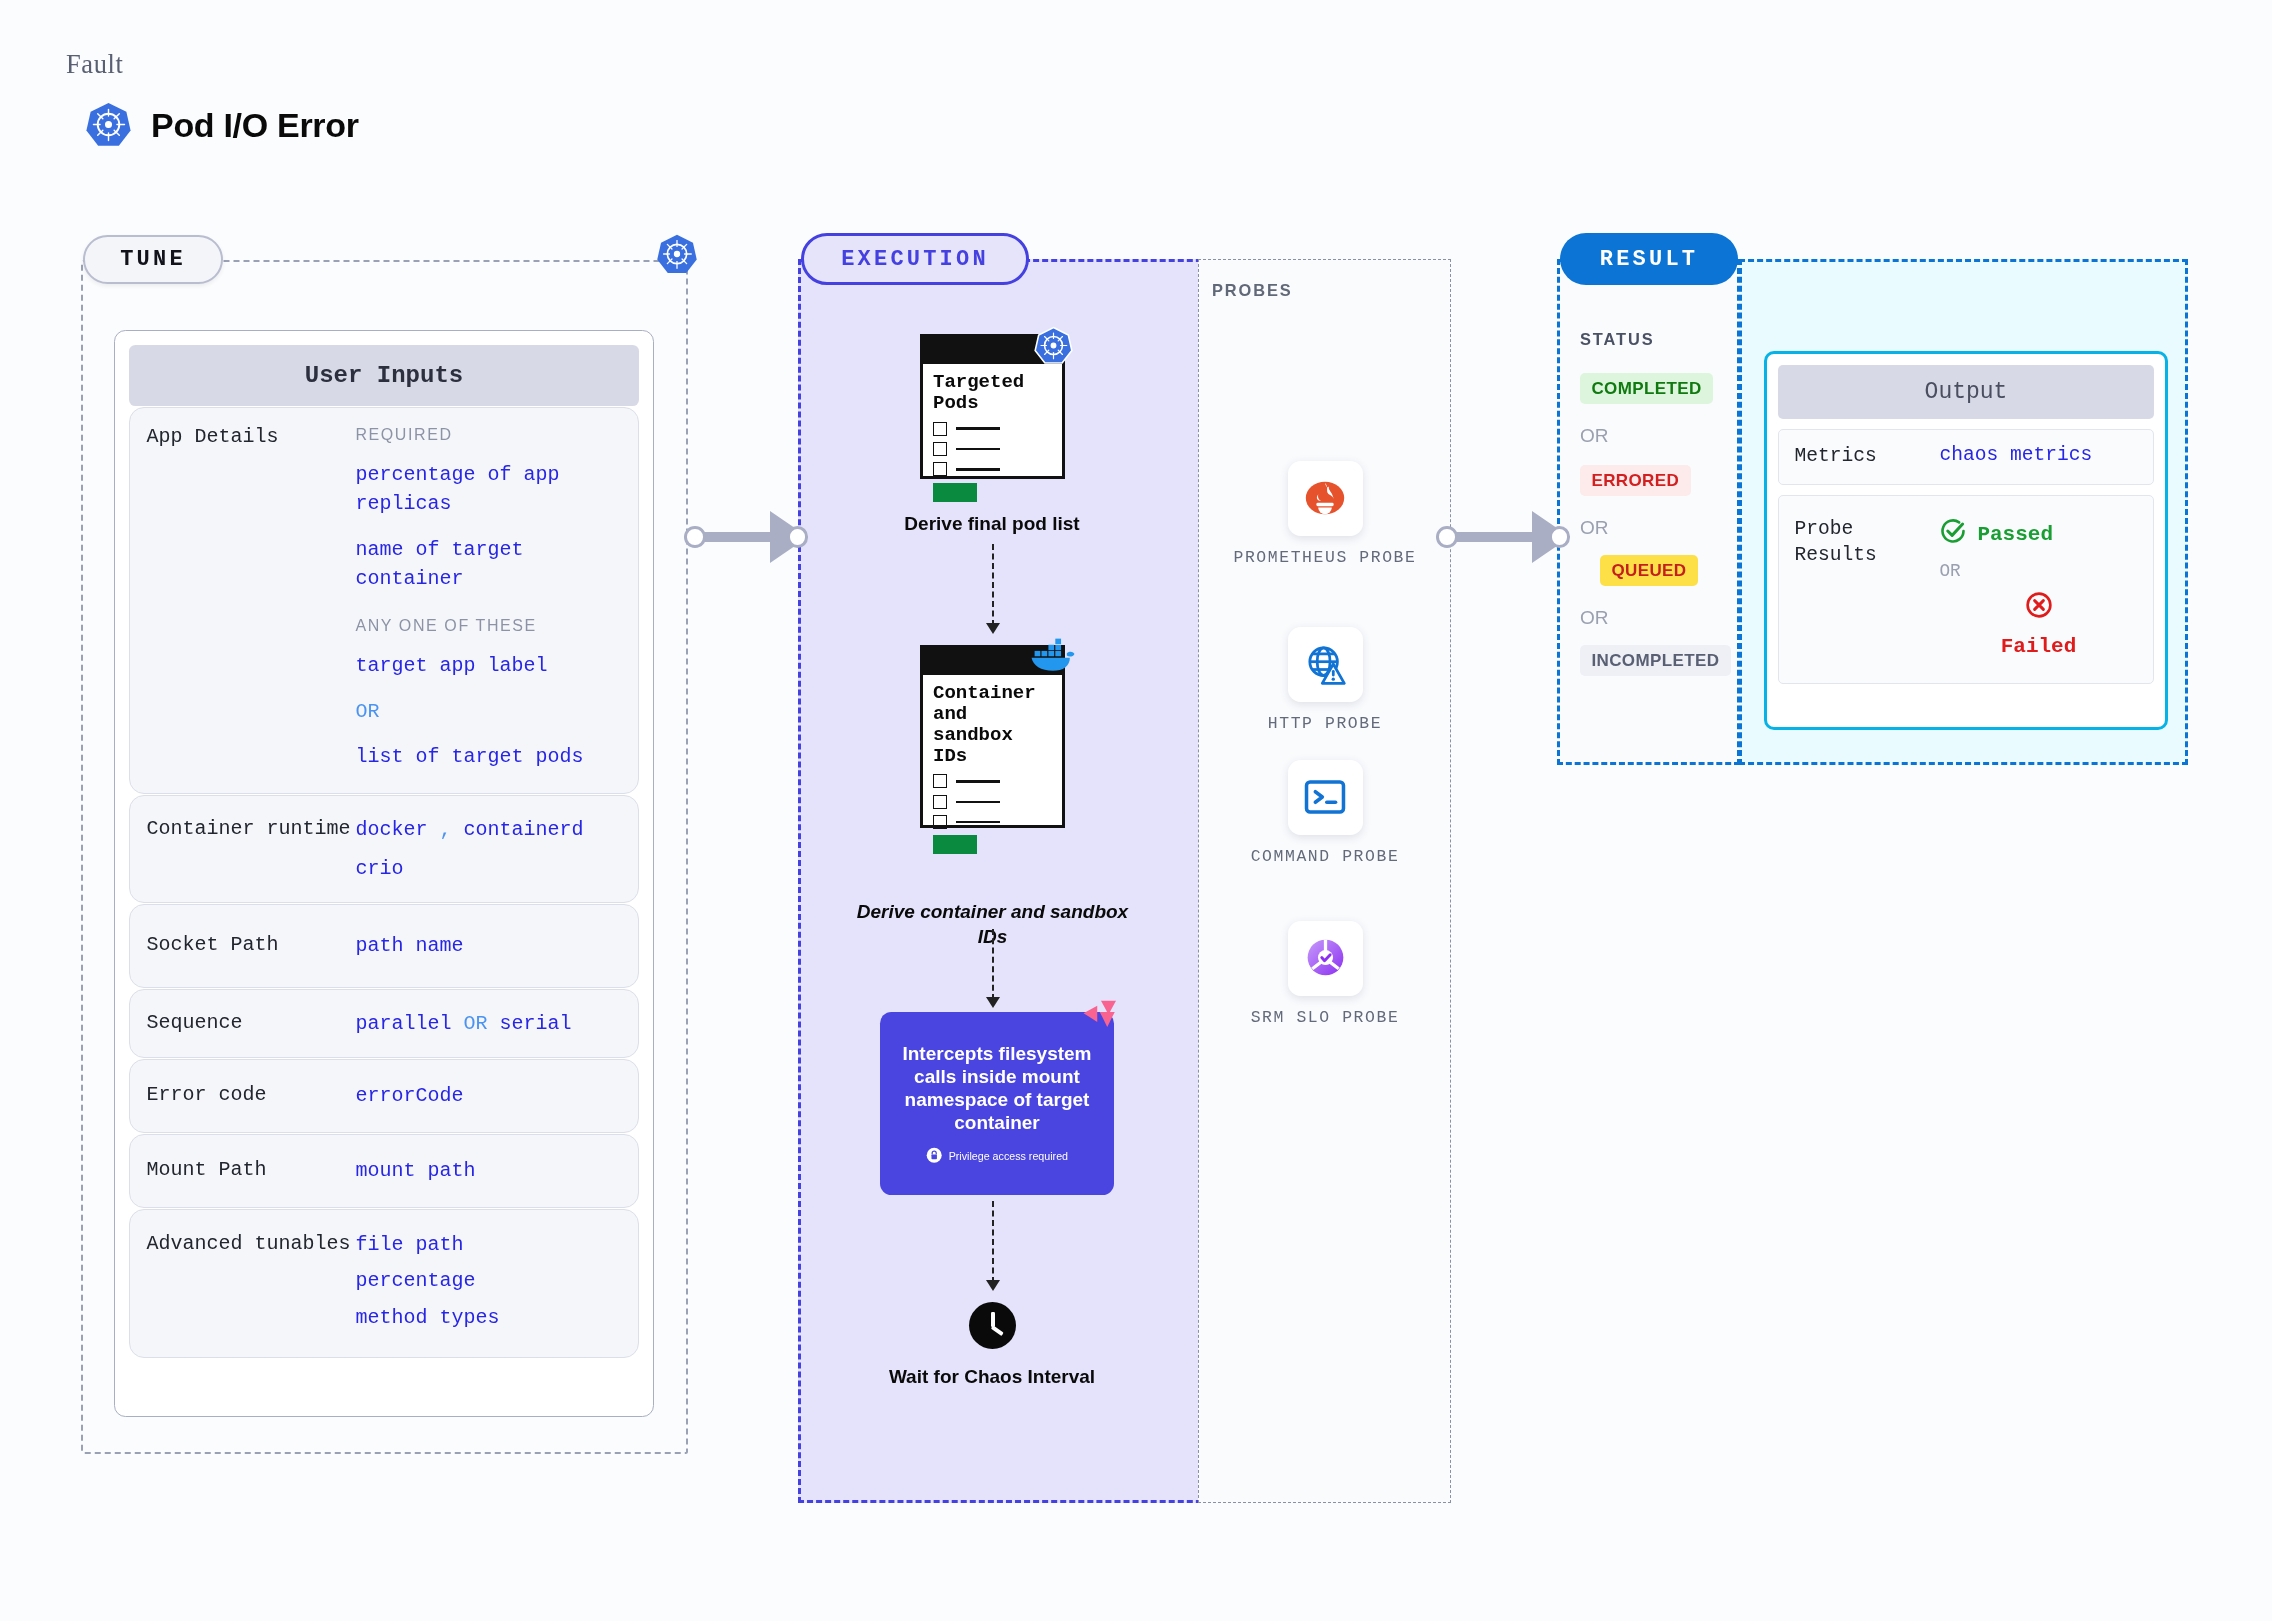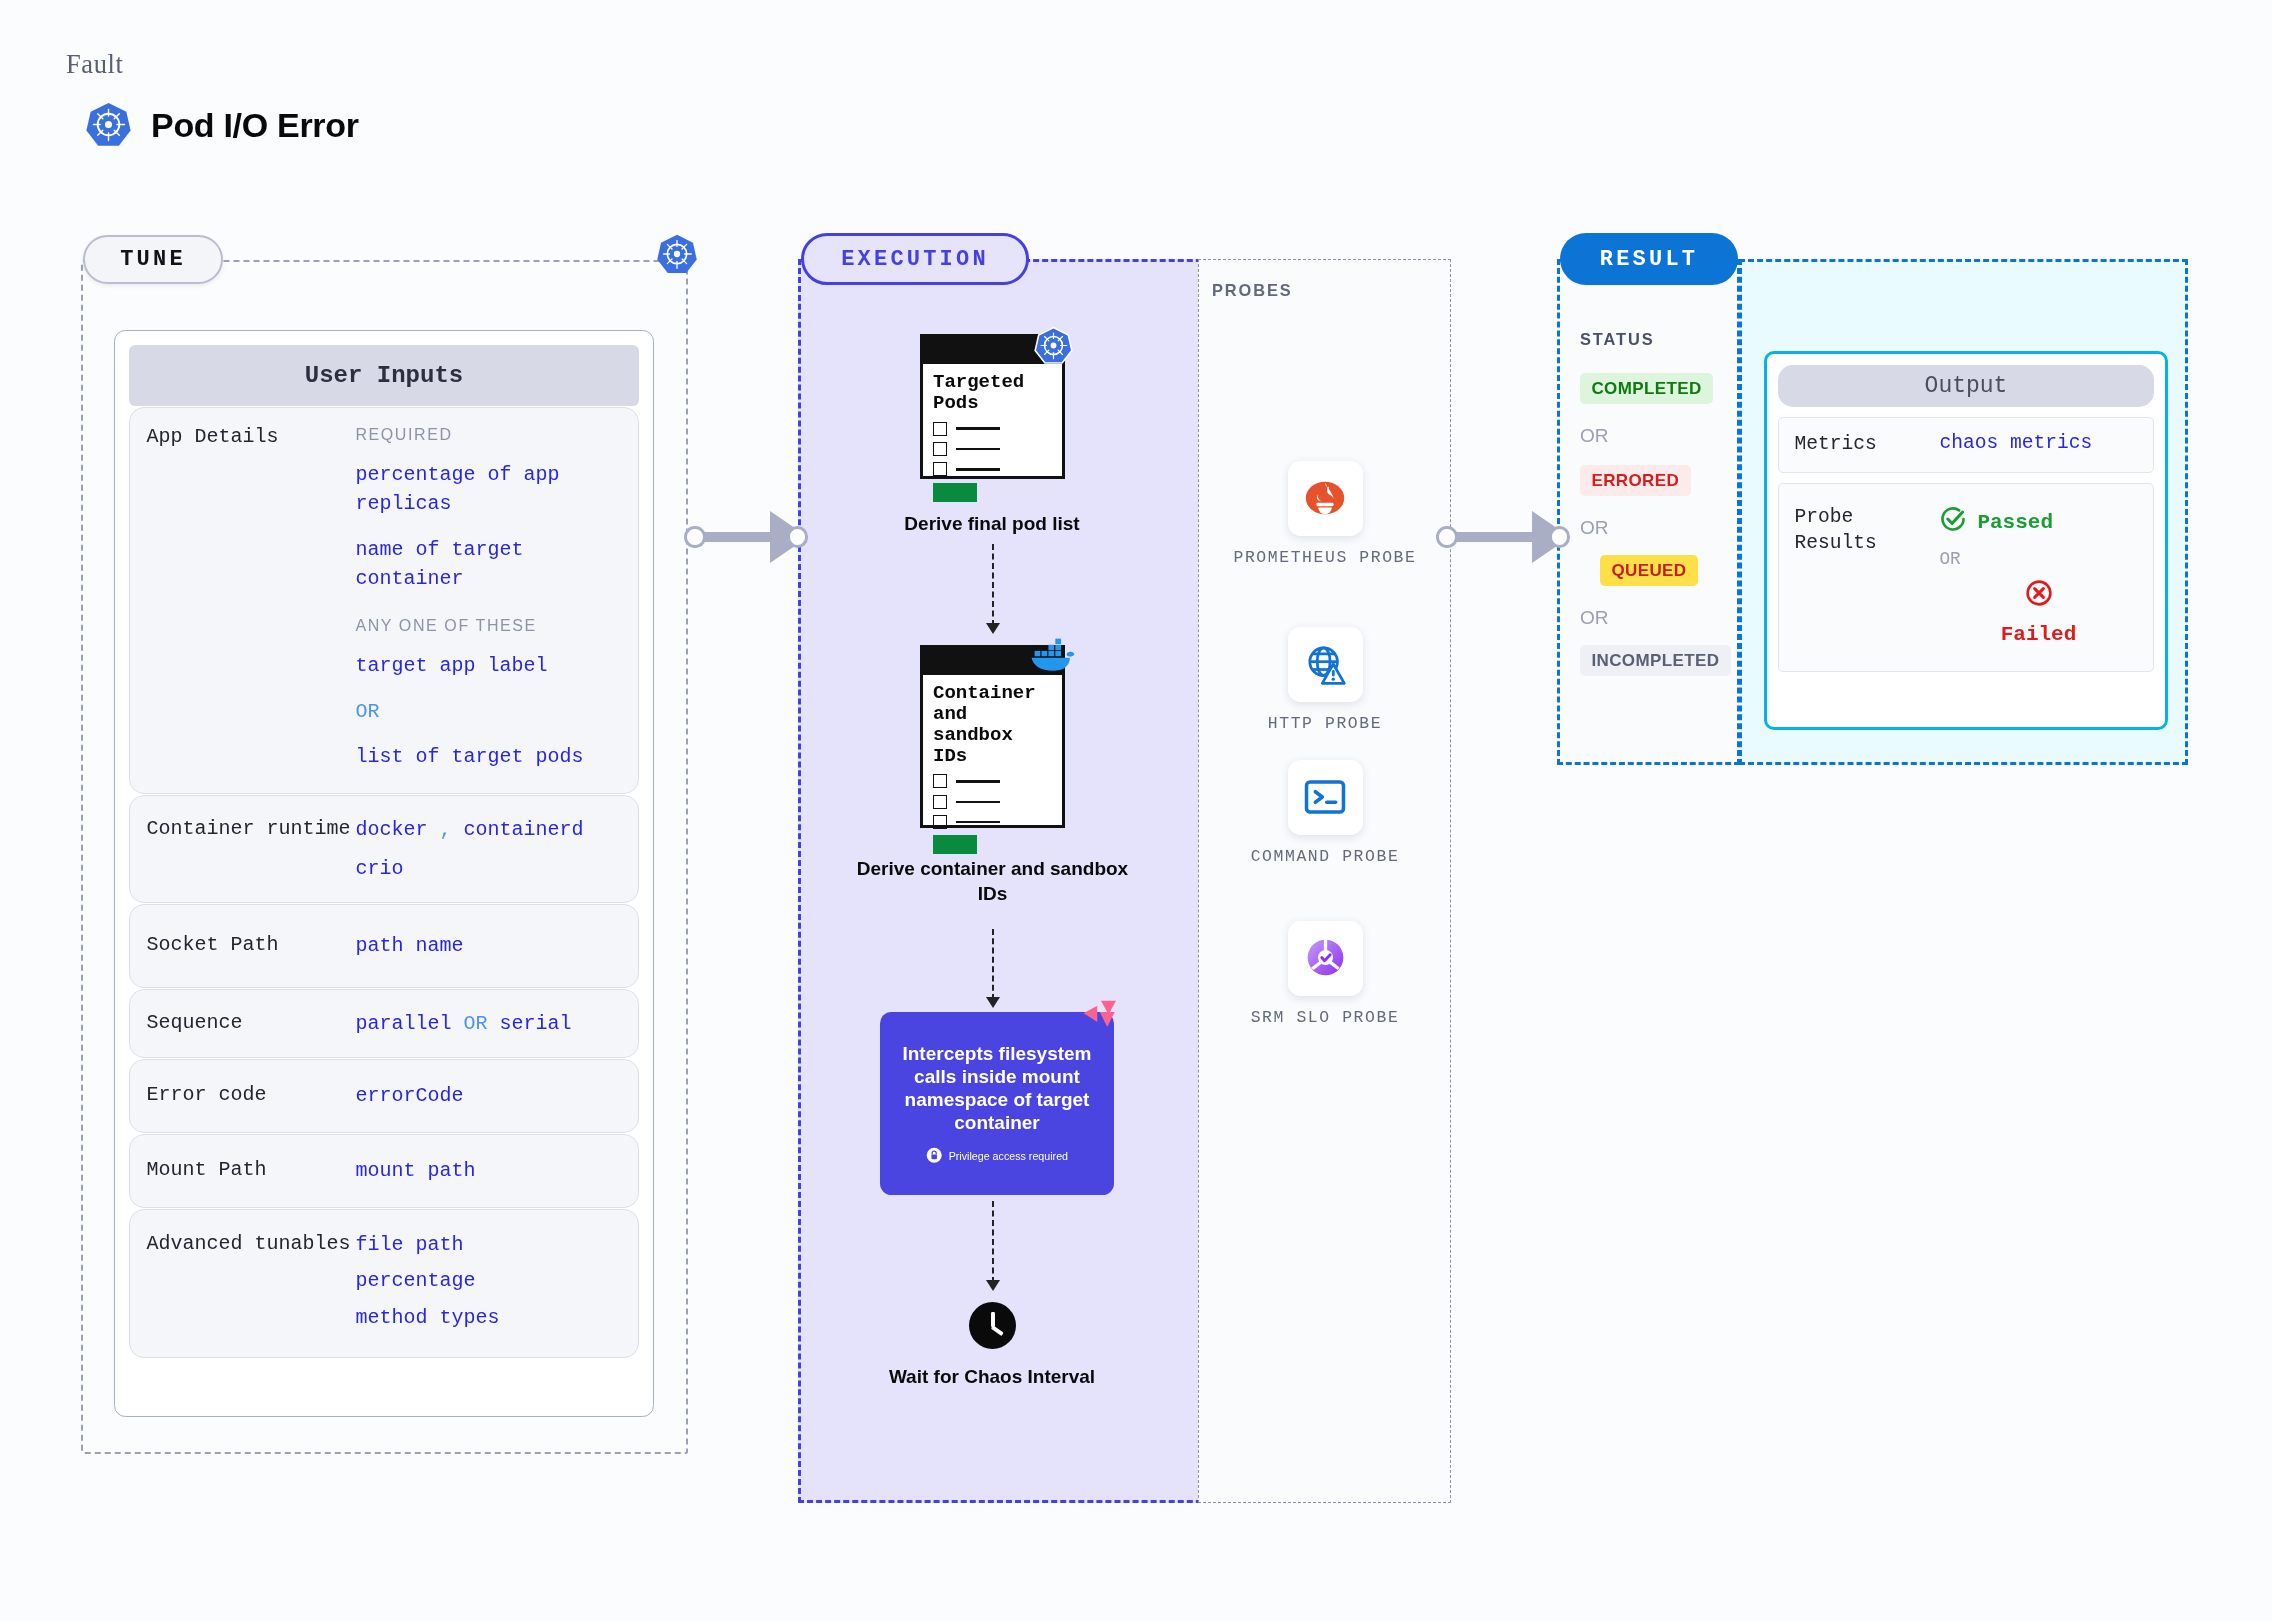--- a/index.html
+++ b/index.html
@@ -170,21 +170,21 @@
   .status-or {
     position: absolute; left: 1580px; font-size: 19px; color: #9aa0b0;
     font-family: "Liberation Sans", sans-serif;
   }
 
   #output-card {
     position: absolute; left: 1764px; top: 351px; width: 404px; height: 379px;
     background: #fff; border: 3.8px solid #06b2e6; border-radius: 10px; padding: 11.4px;
   }
   #output-header {
-    height: 42px; background: #d8d9e6; border-radius: 15px;
+    height: 54px; background: #d8d9e6; border-radius: 5px;
     display: flex; align-items: center; justify-content: center;
     font-family: "Liberation Mono", monospace; font-size: 23px; color: #4a4f60;
   }
   .out-row {
     margin-top: 10px; background: #fafbfd; border: 1.3px solid #e2e5ed;
     border-radius: 5px; padding: 14px 15px; display: flex;
   }
   .out-label {
     font-family: "Liberation Mono", monospace; font-size: 19.6px; color: #23262f;
     width: 145px; flex: 0 0 145px; line-height: 1.3;
@@ -395,21 +395,21 @@
         <rect x="66" y="36" width="15" height="14"></rect>
           <rect x="48" y="20" width="15" height="14"></rect>
         <rect x="66" y="20" width="15" height="14"></rect>
           <rect x="66" y="4" width="15" height="14"></rect>
         <rect x="12" y="36" width="15" height="14"></rect>
         <path d="M4 54 h100 c0 22 -18 34 -44 34 C28 88 8 74 4 54 Z"></path>
         <path d="M96 42 c10 -8 18 -2 20 2 c-4 8 -14 8 -20 4 Z"></path>
       </g>
     </svg>
   </div>
-  <div class="node-caption" style="left:847px; top:857px; width:291px;">Derive container and sandbox IDs</div>
+  <div class="node-caption" style="left:847px; top:900px; width:291px;font-style:italic;">Derive container and sandbox IDs</div>
 
   <div class="vconn" style="left:992px; top:929px; height:71px;"></div>
   <div class="vconn-head" style="left:986px; top:997px;"></div>
 
   <div id="intercept-box">
     <div id="intercept-text">Intercepts filesystem calls inside mount namespace of target container</div>
     <div id="intercept-priv">
       <span>
         <svg width="16.4" height="16.4" viewBox="0 0 24 24">
           <circle cx="12" cy="12" r="11" fill="#fff"></circle>

